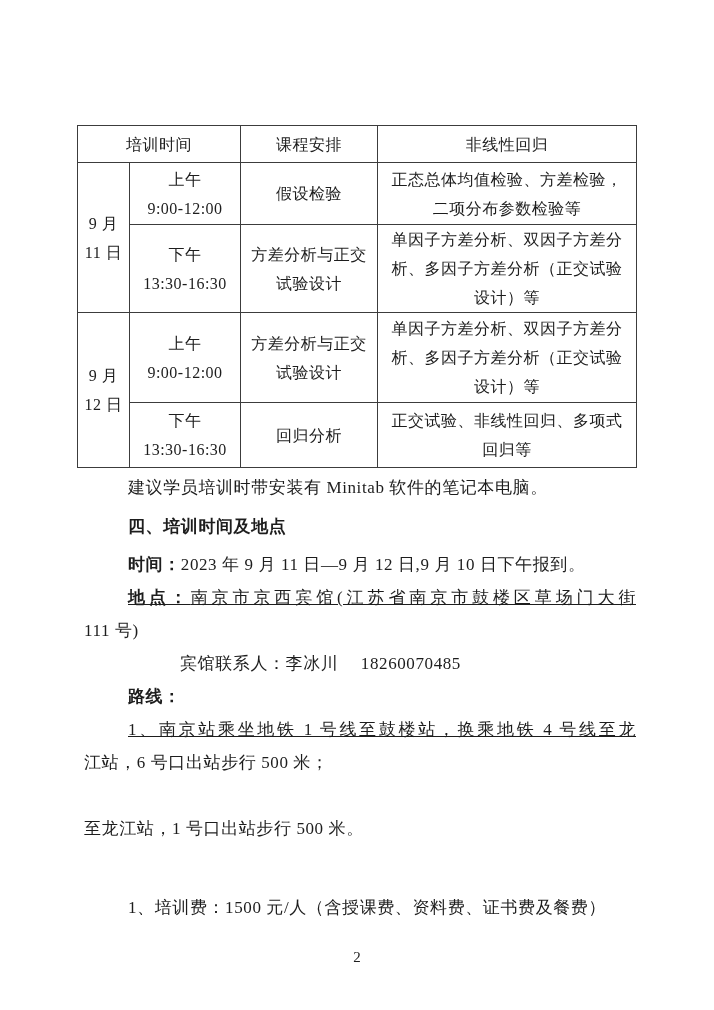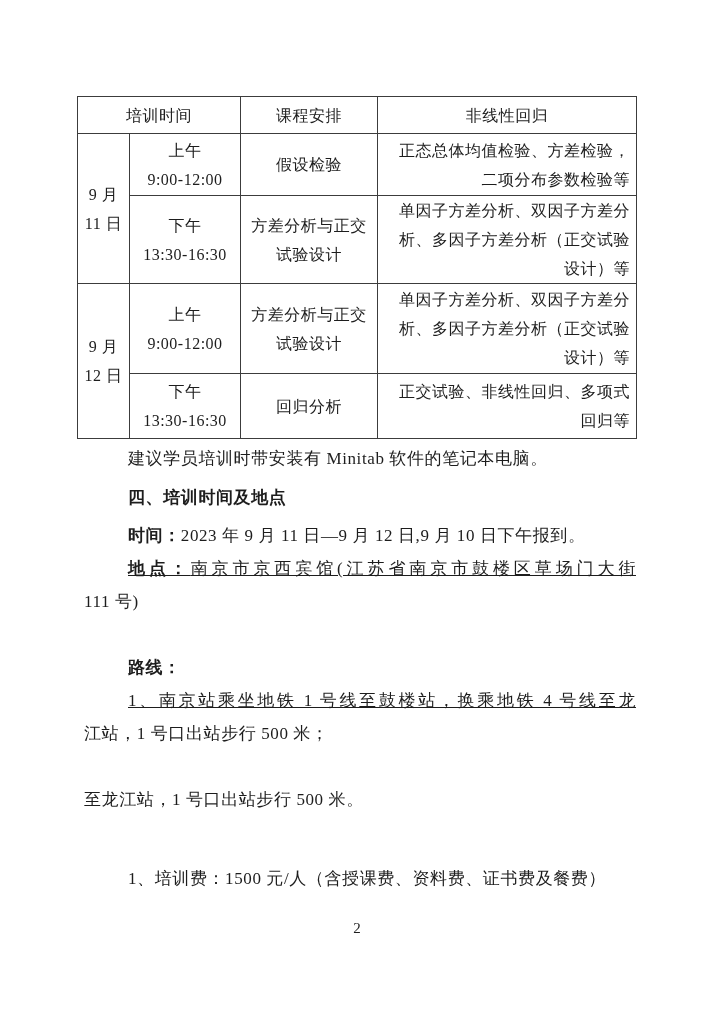--- a/index.html
+++ b/index.html
@@ -4,21 +4,21 @@
 <style>
   html,body{margin:0;padding:0;}
   body{
     width:714px;height:1010px;
     background:#ffffff;
     font-family:"Liberation Serif","DejaVu Serif",serif;
     color:#1d1d1d;
     position:relative;
     overflow:hidden;
   }
-  .page{position:absolute;inset:0;background:#ffffff;}
+  .page{position:absolute;inset:0;background:#ffffff;margin-top:29px;}
 
   
   table.sched{
     position:absolute;left:77px;top:96px;
     width:559px;
     border-collapse:collapse;
     table-layout:fixed;
     font-size:16px;
     letter-spacing:0.5px;
     color:#1d1d1d;
@@ -27,21 +27,21 @@
     border:1px solid #3c3c3c;
     font-weight:normal;
     text-align:center;
     vertical-align:middle;
     line-height:29px;
     padding:0 2px;
     white-space:pre-line;
     overflow:hidden;
   }
   table.sched td.content{
-    text-align:right;
+    text-align:center;
     padding:0 6px;
   }
   tr.hdr{height:37px;}
   tr.r1{height:62px;}
   tr.r2{height:88px;}
   tr.r3{height:90px;}
   tr.r4{height:65px;}
 
   
   .ln{
@@ -124,25 +124,26 @@
 
   <div class="ln ind bold" style="top:481px">四、培训时间及地点</div>
 
   <div class="ln ind" style="top:442px">建议学员培训时带安装有 Minitab 软件的笔记本电脑。</div>
 
   <div class="ln ind" style="top:519px"><span class="bold">时间：</span><span>2023 年 9 月 11 日—9 月 12 日,9 月 10 日下午报到。</span></div>
 
   <div class="ln ind fill" style="top:552px"><span class="bold">地点：</span><span>南京市京西宾馆(江苏省南京市鼓楼区草场门大街</span></div>
   <div class="ln" style="top:585px">111 号)</div>
 
+  <div class="ln hotel-ind" style="top:618px">宾馆联系人：李冰川　 18260070485</div>
 
   <div class="ln ind bold" style="top:651px">路线：</div>
 
   <div class="ln ind fill" style="top:684px">1、南京站乘坐地铁 1 号线至鼓楼站，换乘地铁 4 号线至龙</div>
-  <div class="ln" style="top:717px">江站，1 号口出站步行 500 米；</div>
+  <div class="ln" style="top:717px">江站，6 号口出站步行 500 米；</div>
 
   <div class="ln" style="top:783px">至龙江站，1 号口出站步行 500 米。</div>
 
 
   <div class="ln ind" style="top:862px">1、培训费：1500 元/人（含授课费、资料费、证书费及餐费）</div>
 
   <div class="pageno">2</div>
 
 </div>
 

